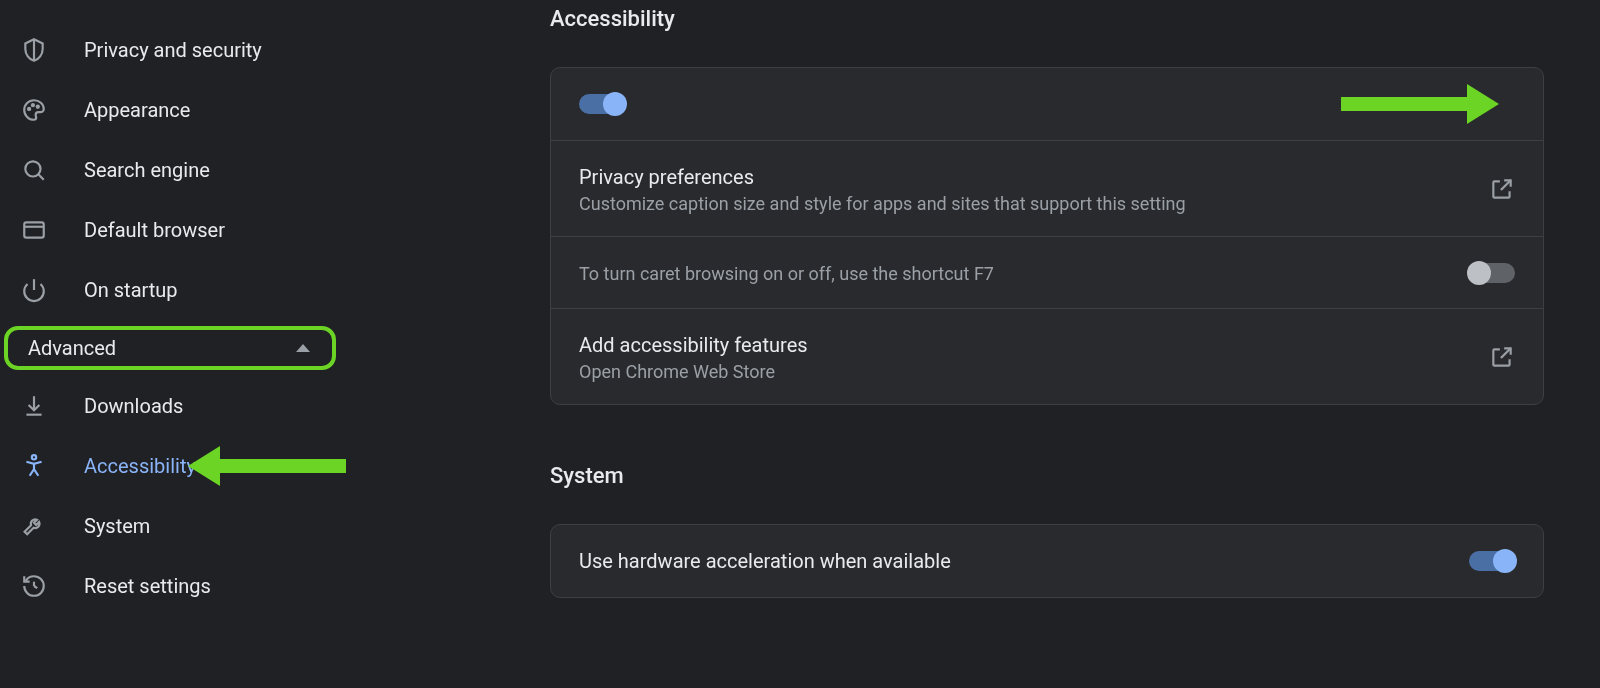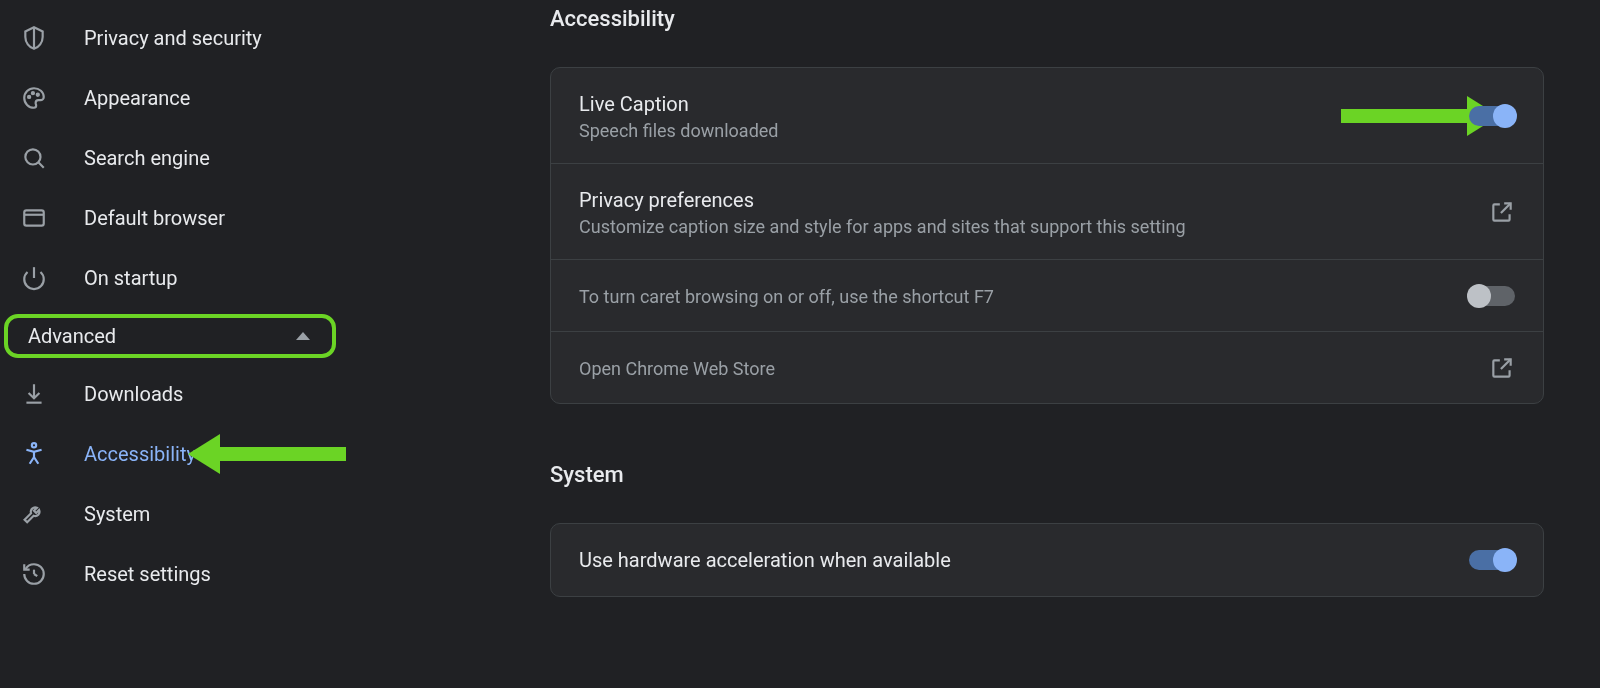--- a/index.html
+++ b/index.html
@@ -7,21 +7,21 @@
     background: #202124;
     color: #e8eaed;
     font-family: "Roboto", "Segoe UI", Arial, sans-serif;
     width: 1600px;
     height: 688px;
     overflow: hidden;
     display: flex;
   }
   .sidebar {
     width: 340px;
-    padding-top: 8px;
+    padding-top: 20px;
     flex-shrink: 0;
   }
   .sidebar-item,
   .sidebar-adv {
     display: flex;
     align-items: center;
     height: 60px;
     padding-left: 20px;
     font-size: 20px;
     color: #e8eaed;
@@ -247,24 +247,20 @@
   </div>
 </nav>
 
 <main class="main">
 
   <h2 class="section-title">Accessibility</h2>
 
   <div class="card">
 
     <div class="row">
-      <div class="row-text">
-        <div class="title">Live Caption</div>
-        <div class="sub">Speech files downloaded</div>
-      </div>
       <span class="arrow right" style="right:72px; width:130px;"></span>
       <div class="toggle on"></div>
     </div>
 
     <div class="row">
       <div class="row-text">
         <div class="title">Privacy preferences</div>
         <div class="sub">Customize caption size and style for apps and sites that support this setting</div>
       </div>
       <span class="ext-icon">
@@ -279,20 +275,21 @@
 
     <div class="row">
       <div class="row-text">
         <div class="sub">To turn caret browsing on or off, use the shortcut F7</div>
       </div>
       <div class="toggle"></div>
     </div>
 
     <div class="row">
       <div class="row-text">
+        <div class="title">Add accessibility features</div>
         <div class="sub">Open Chrome Web Store</div>
       </div>
       <span class="ext-icon">
         <svg width="26" height="26" viewBox="0 0 24 24" fill="none" stroke="currentColor" stroke-width="2">
             <path d="M14 4h6v6"></path>
             <path d="M20 4l-9 9"></path>
             <path d="M19 14v5a1 1 0 01-1 1H5a1 1 0 01-1-1V6a1 1 0 011-1h5"></path>
           </svg>
       </span>
     </div>

